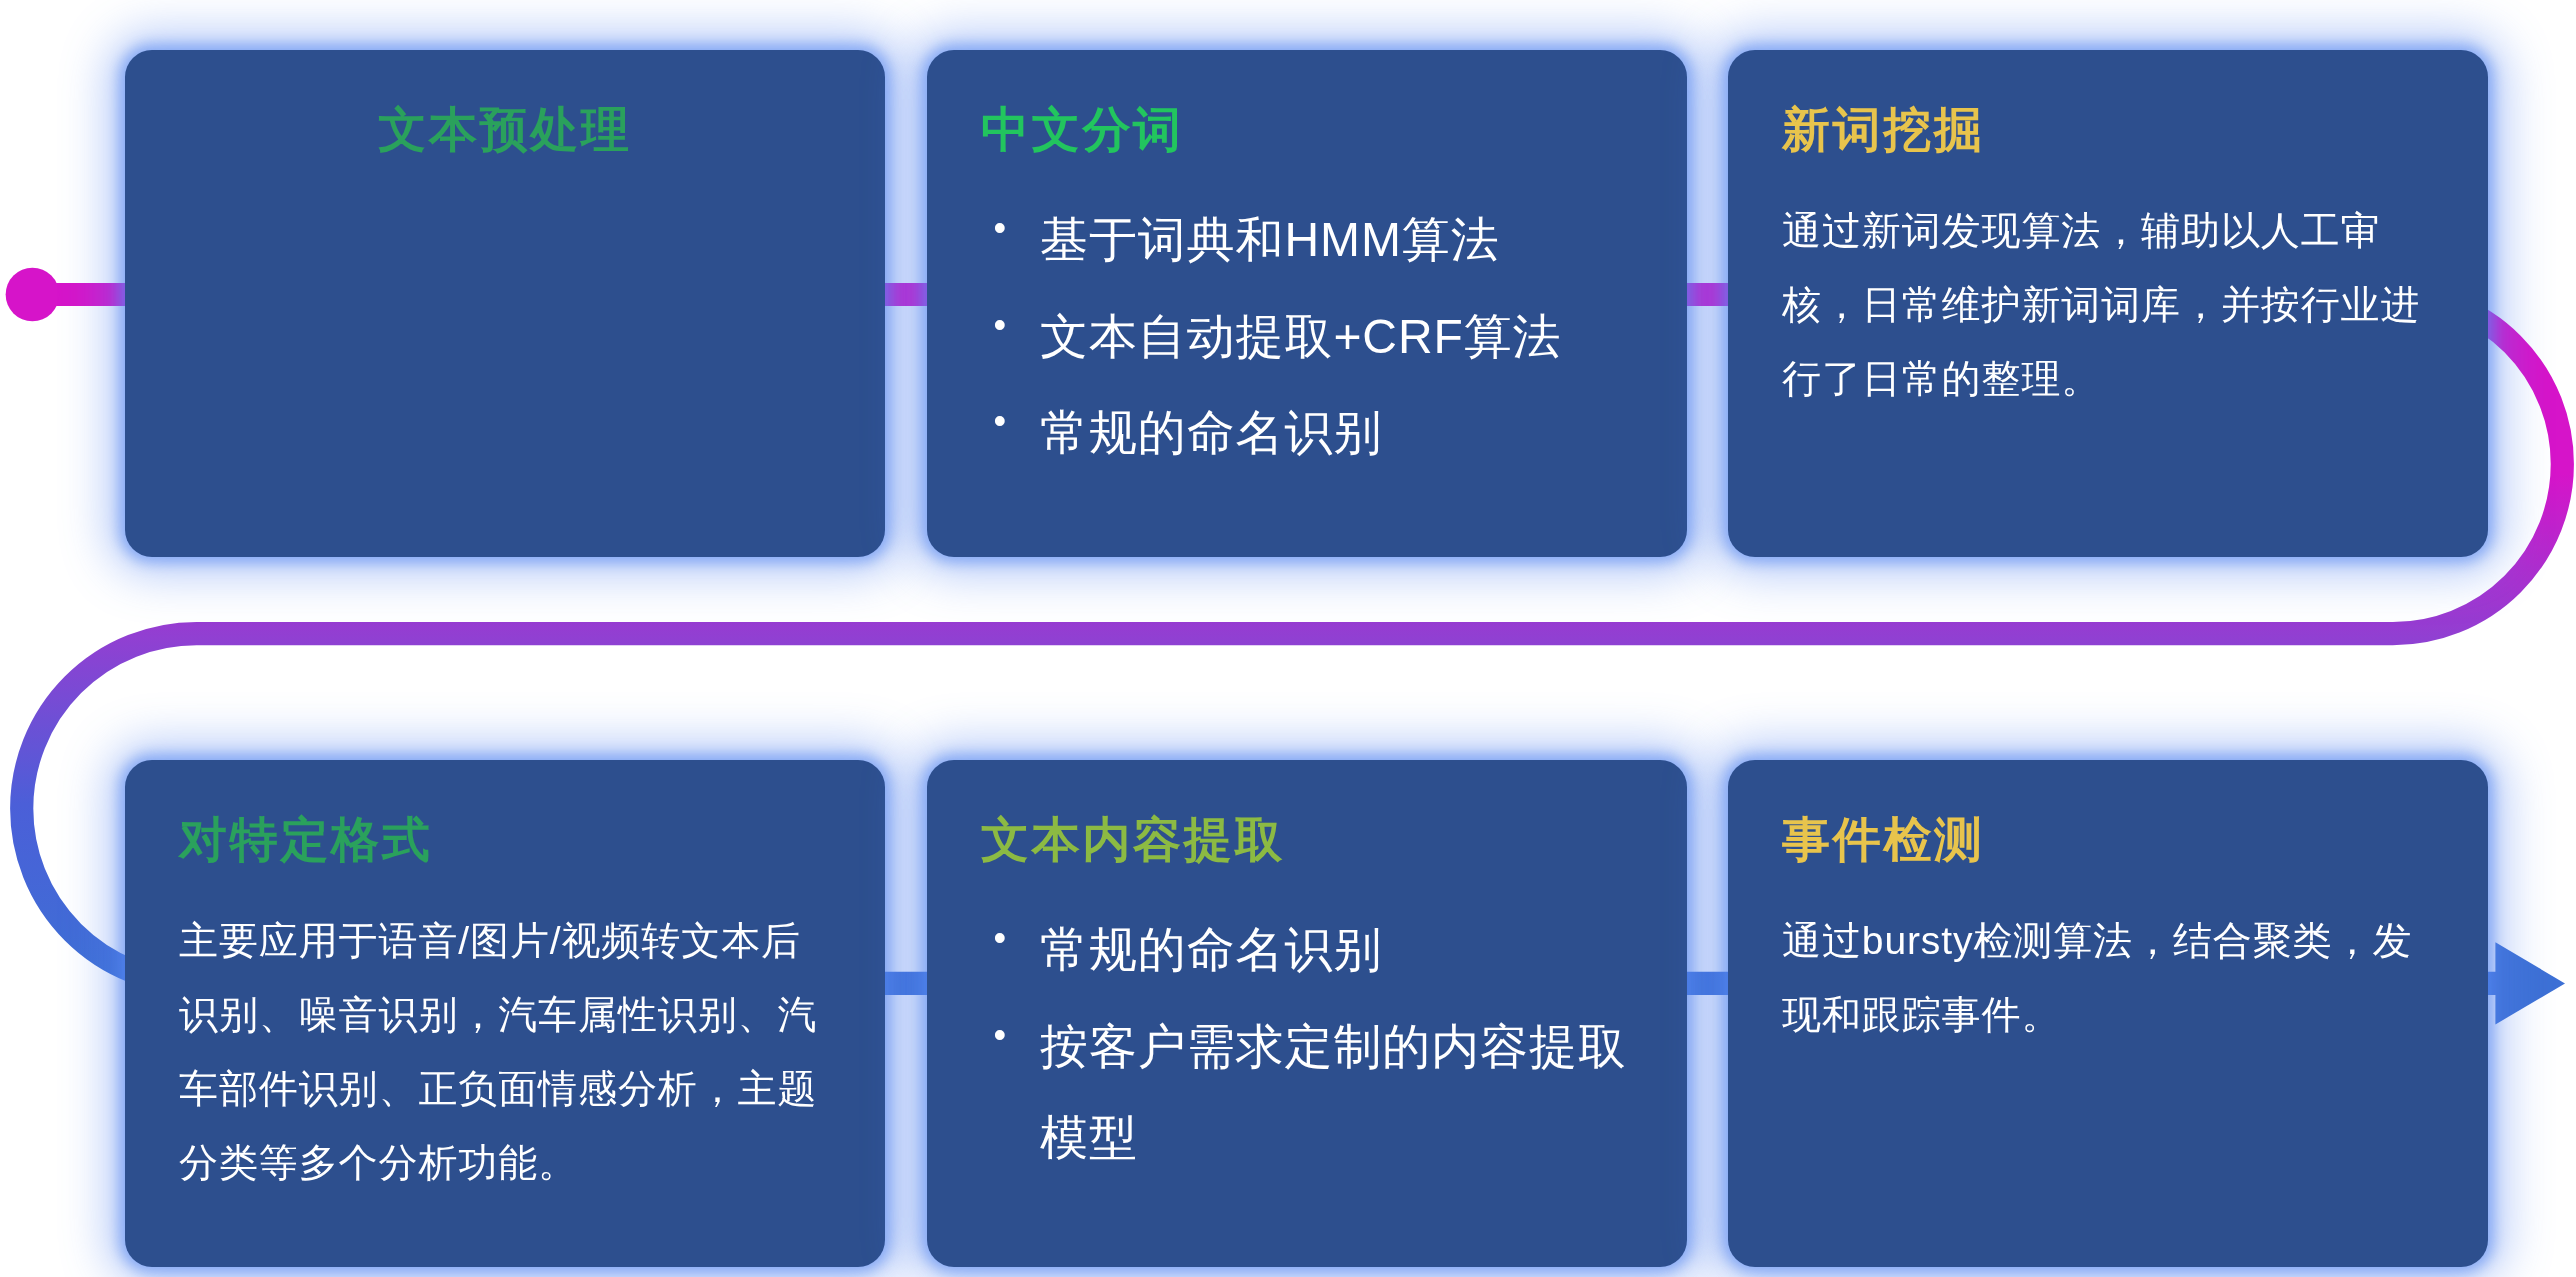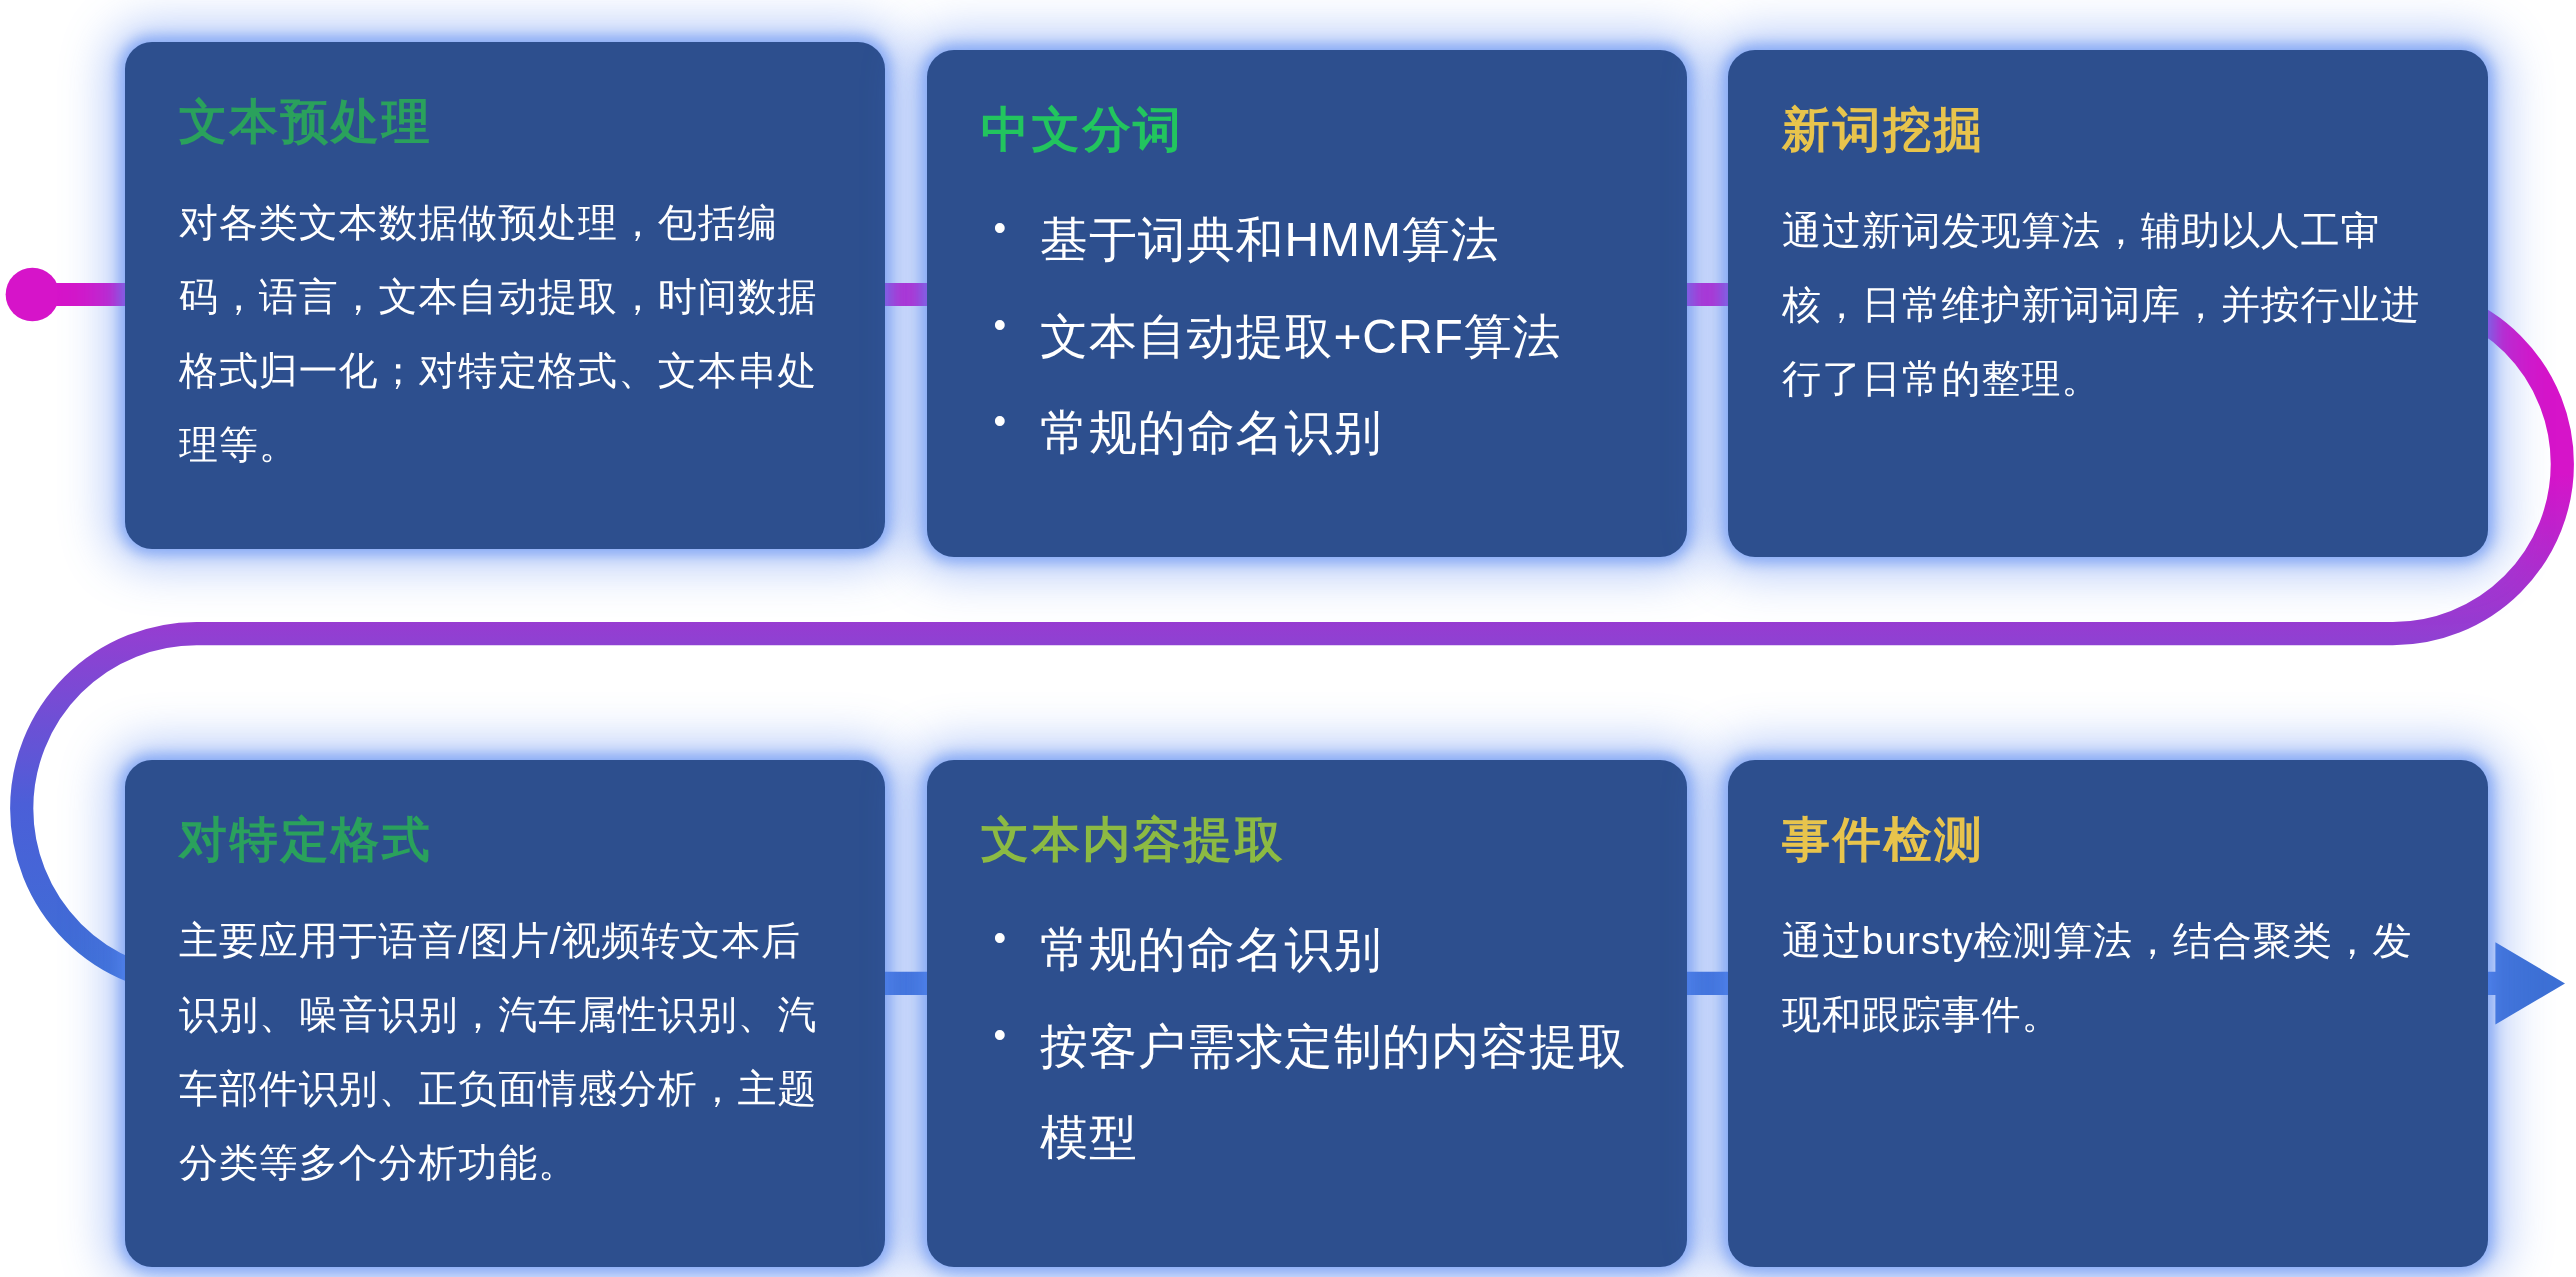--- a/index.html
+++ b/index.html
@@ -23,21 +23,21 @@
   }
   ul.card-bullets{list-style:none;margin:5.4px 0 0 0;padding:0;}
   ul.card-bullets li{
     position:relative;padding-left:59px;font-size:48px;line-height:1.9;
     color:#ffffff;letter-spacing:0.9px;margin-bottom:5.4px;
   }
   ul.card-bullets li::before{
     content:"•";position:absolute;left:12.5px;top:0;color:#ffffff;font-size:36px;
   }
   
-  #card-0{left:125px;top:42px;}
+  #card-0{left:125px;top:50px;text-align:center;}
   #card-1{left:927px;top:50px;}
   #card-2{left:1728px;top:50px;}
   #card-3{left:125px;top:760px;}
   #card-4{left:927px;top:760px;}
   #card-5{left:1728px;top:760px;}
 </style>
 </head>
 <body>
 
 <svg id="flow-svg" width="2576" height="1277" viewBox="0 0 2886 1431">
@@ -50,21 +50,20 @@
       <stop offset="1" stop-color="#3d70d5"></stop>
     </linearGradient>
   </defs>
   <path d="M 34 330 H 2681 A 190 190 0 0 1 2681 710 H 220 A 196 196 0 0 0 220 1102 H 2800" fill="none" stroke="url(#flowGrad)" stroke-width="26"></path>
   <circle cx="36" cy="330" r="30" fill="#d614c9"></circle>
   <polygon points="2796,1056 2796,1148 2874,1102" fill="#3d70d5"></polygon>
 </svg>
 
 <div class="card" id="card-0">
   <h2 class="card-title" style="color: rgb(42, 161, 92);">文本预处理</h2>
-  <p class="card-body">对各类文本数据做预处理，包括编码，语言，文本自动提取，时间数据格式归一化；对特定格式、文本串处理等。</p>
 </div>
 
 <div class="card" id="card-1">
   <h2 class="card-title" style="color: #22c55e;">中文分词</h2>
   <ul class="card-bullets">
     <li>基于词典和HMM算法</li>
     <li>文本自动提取+CRF算法</li>
     <li>常规的命名识别</li>
   </ul>
 </div>

